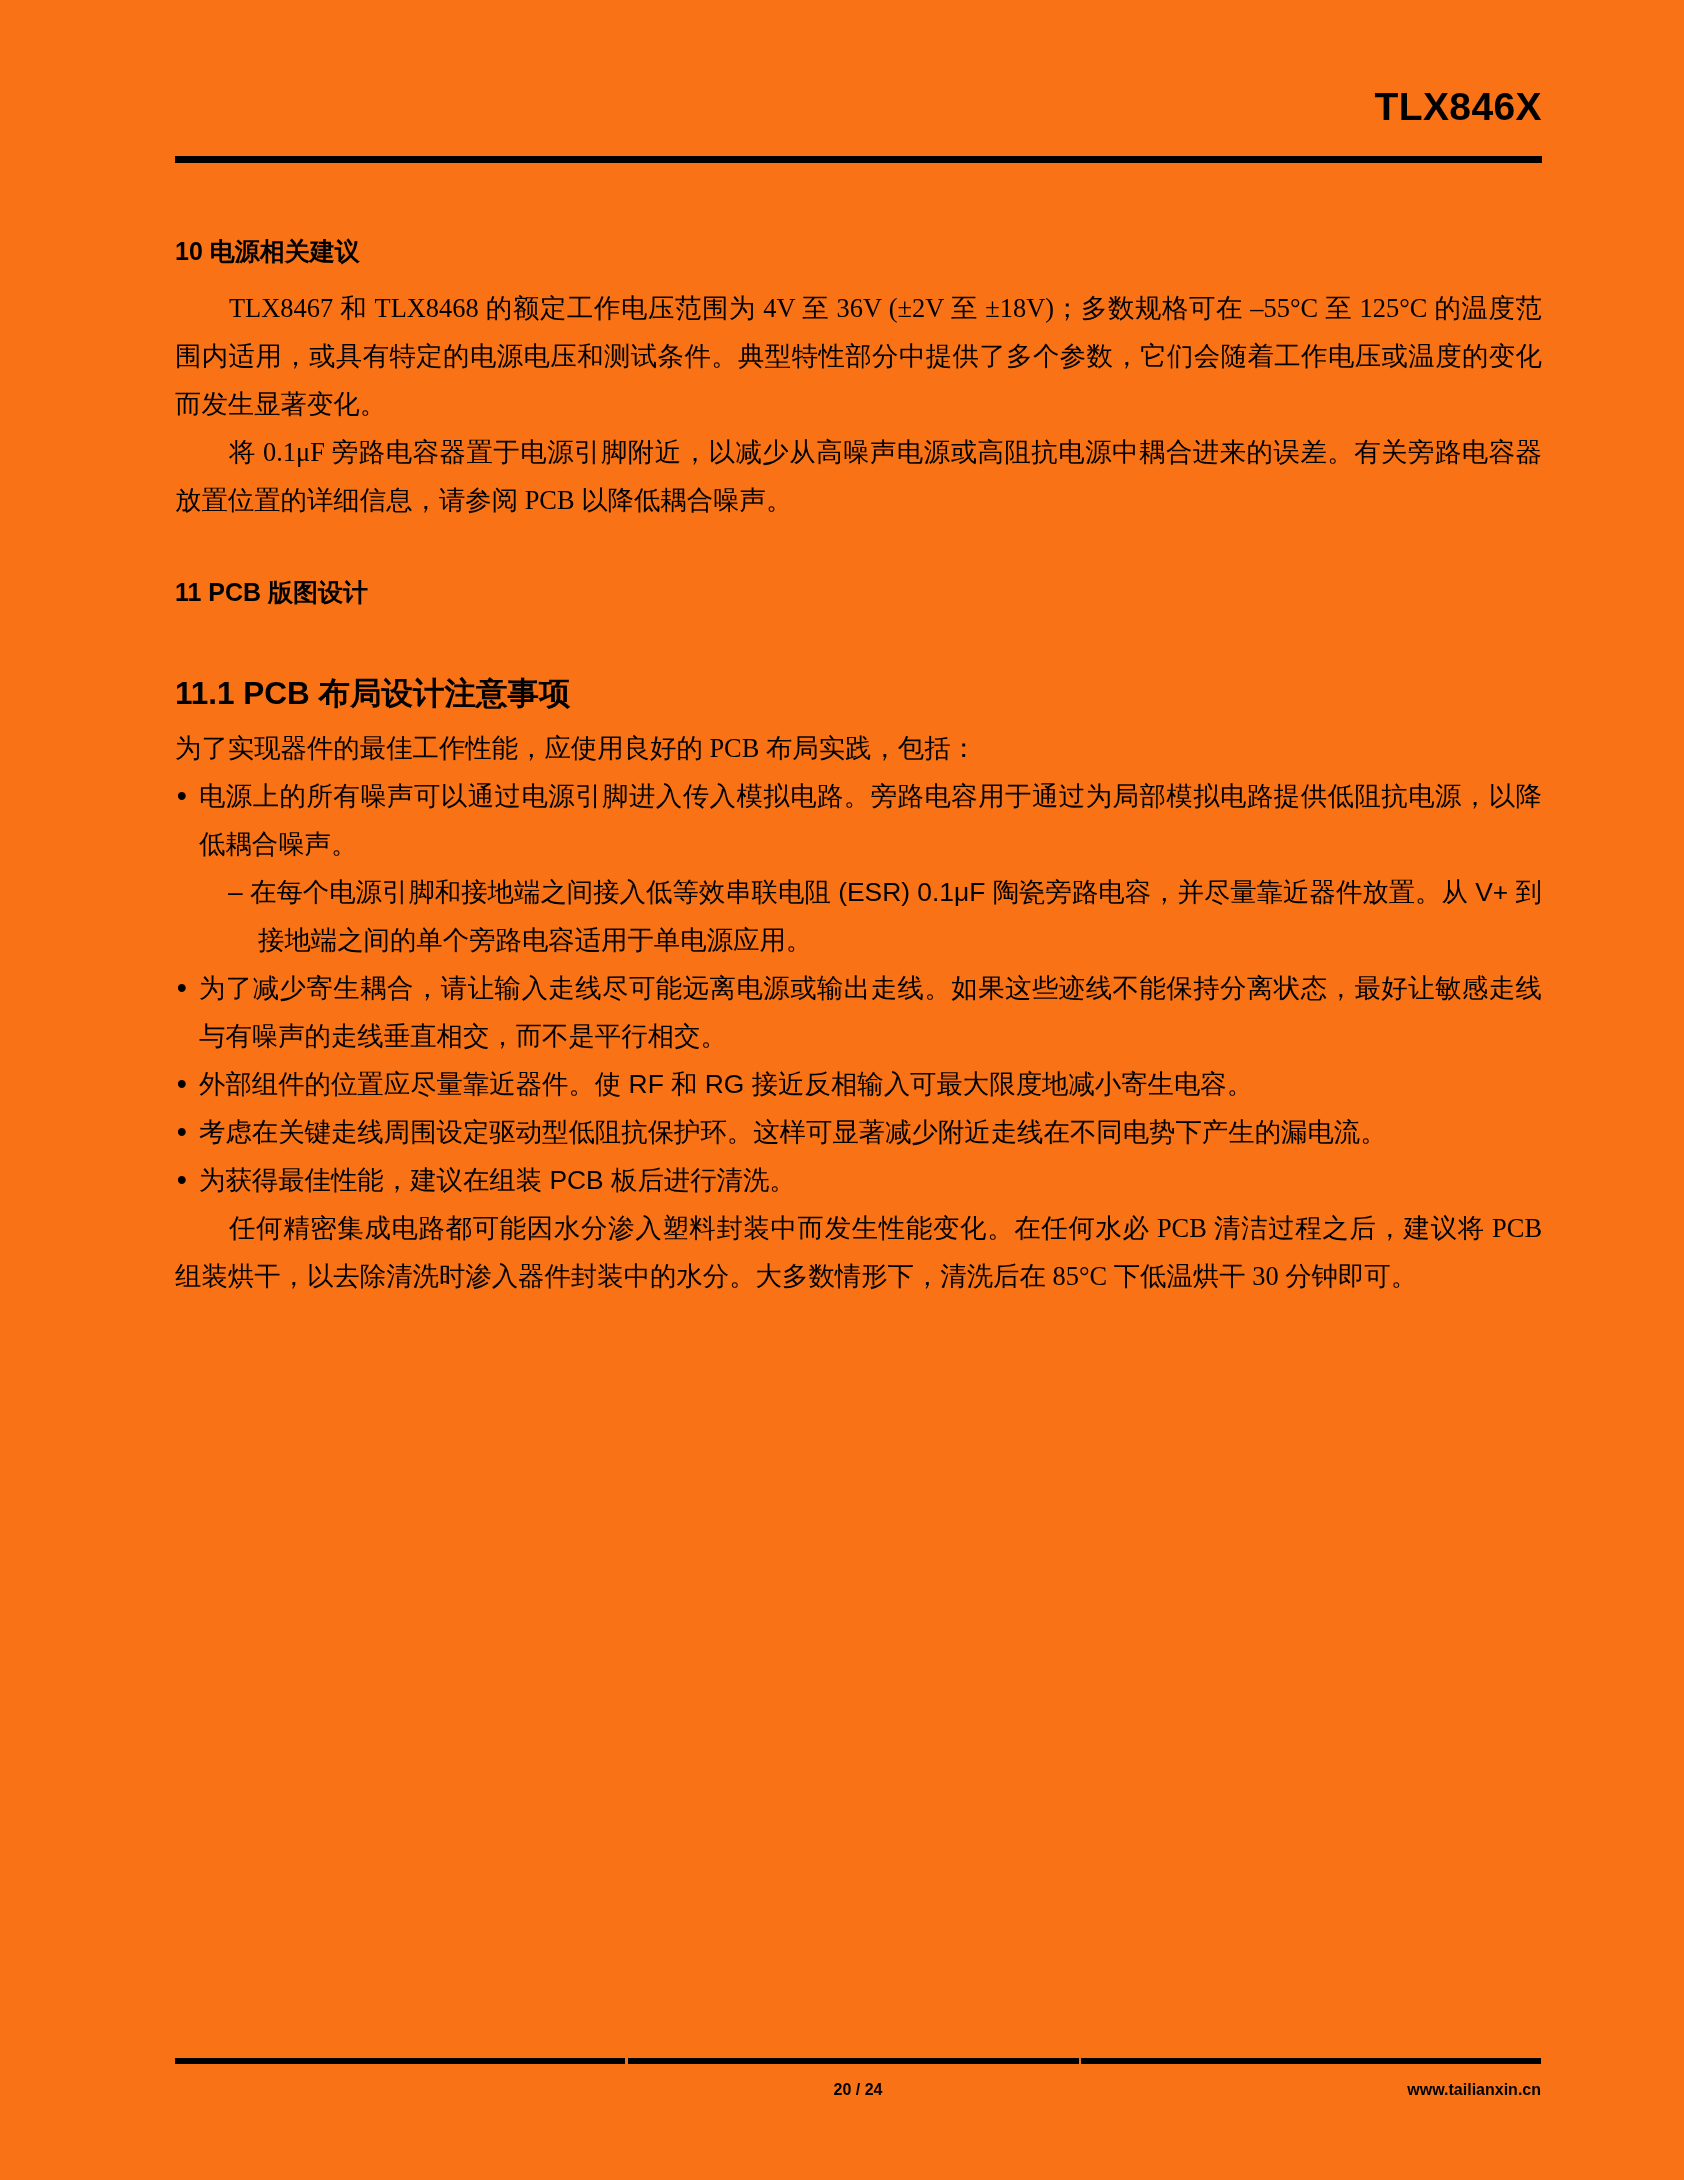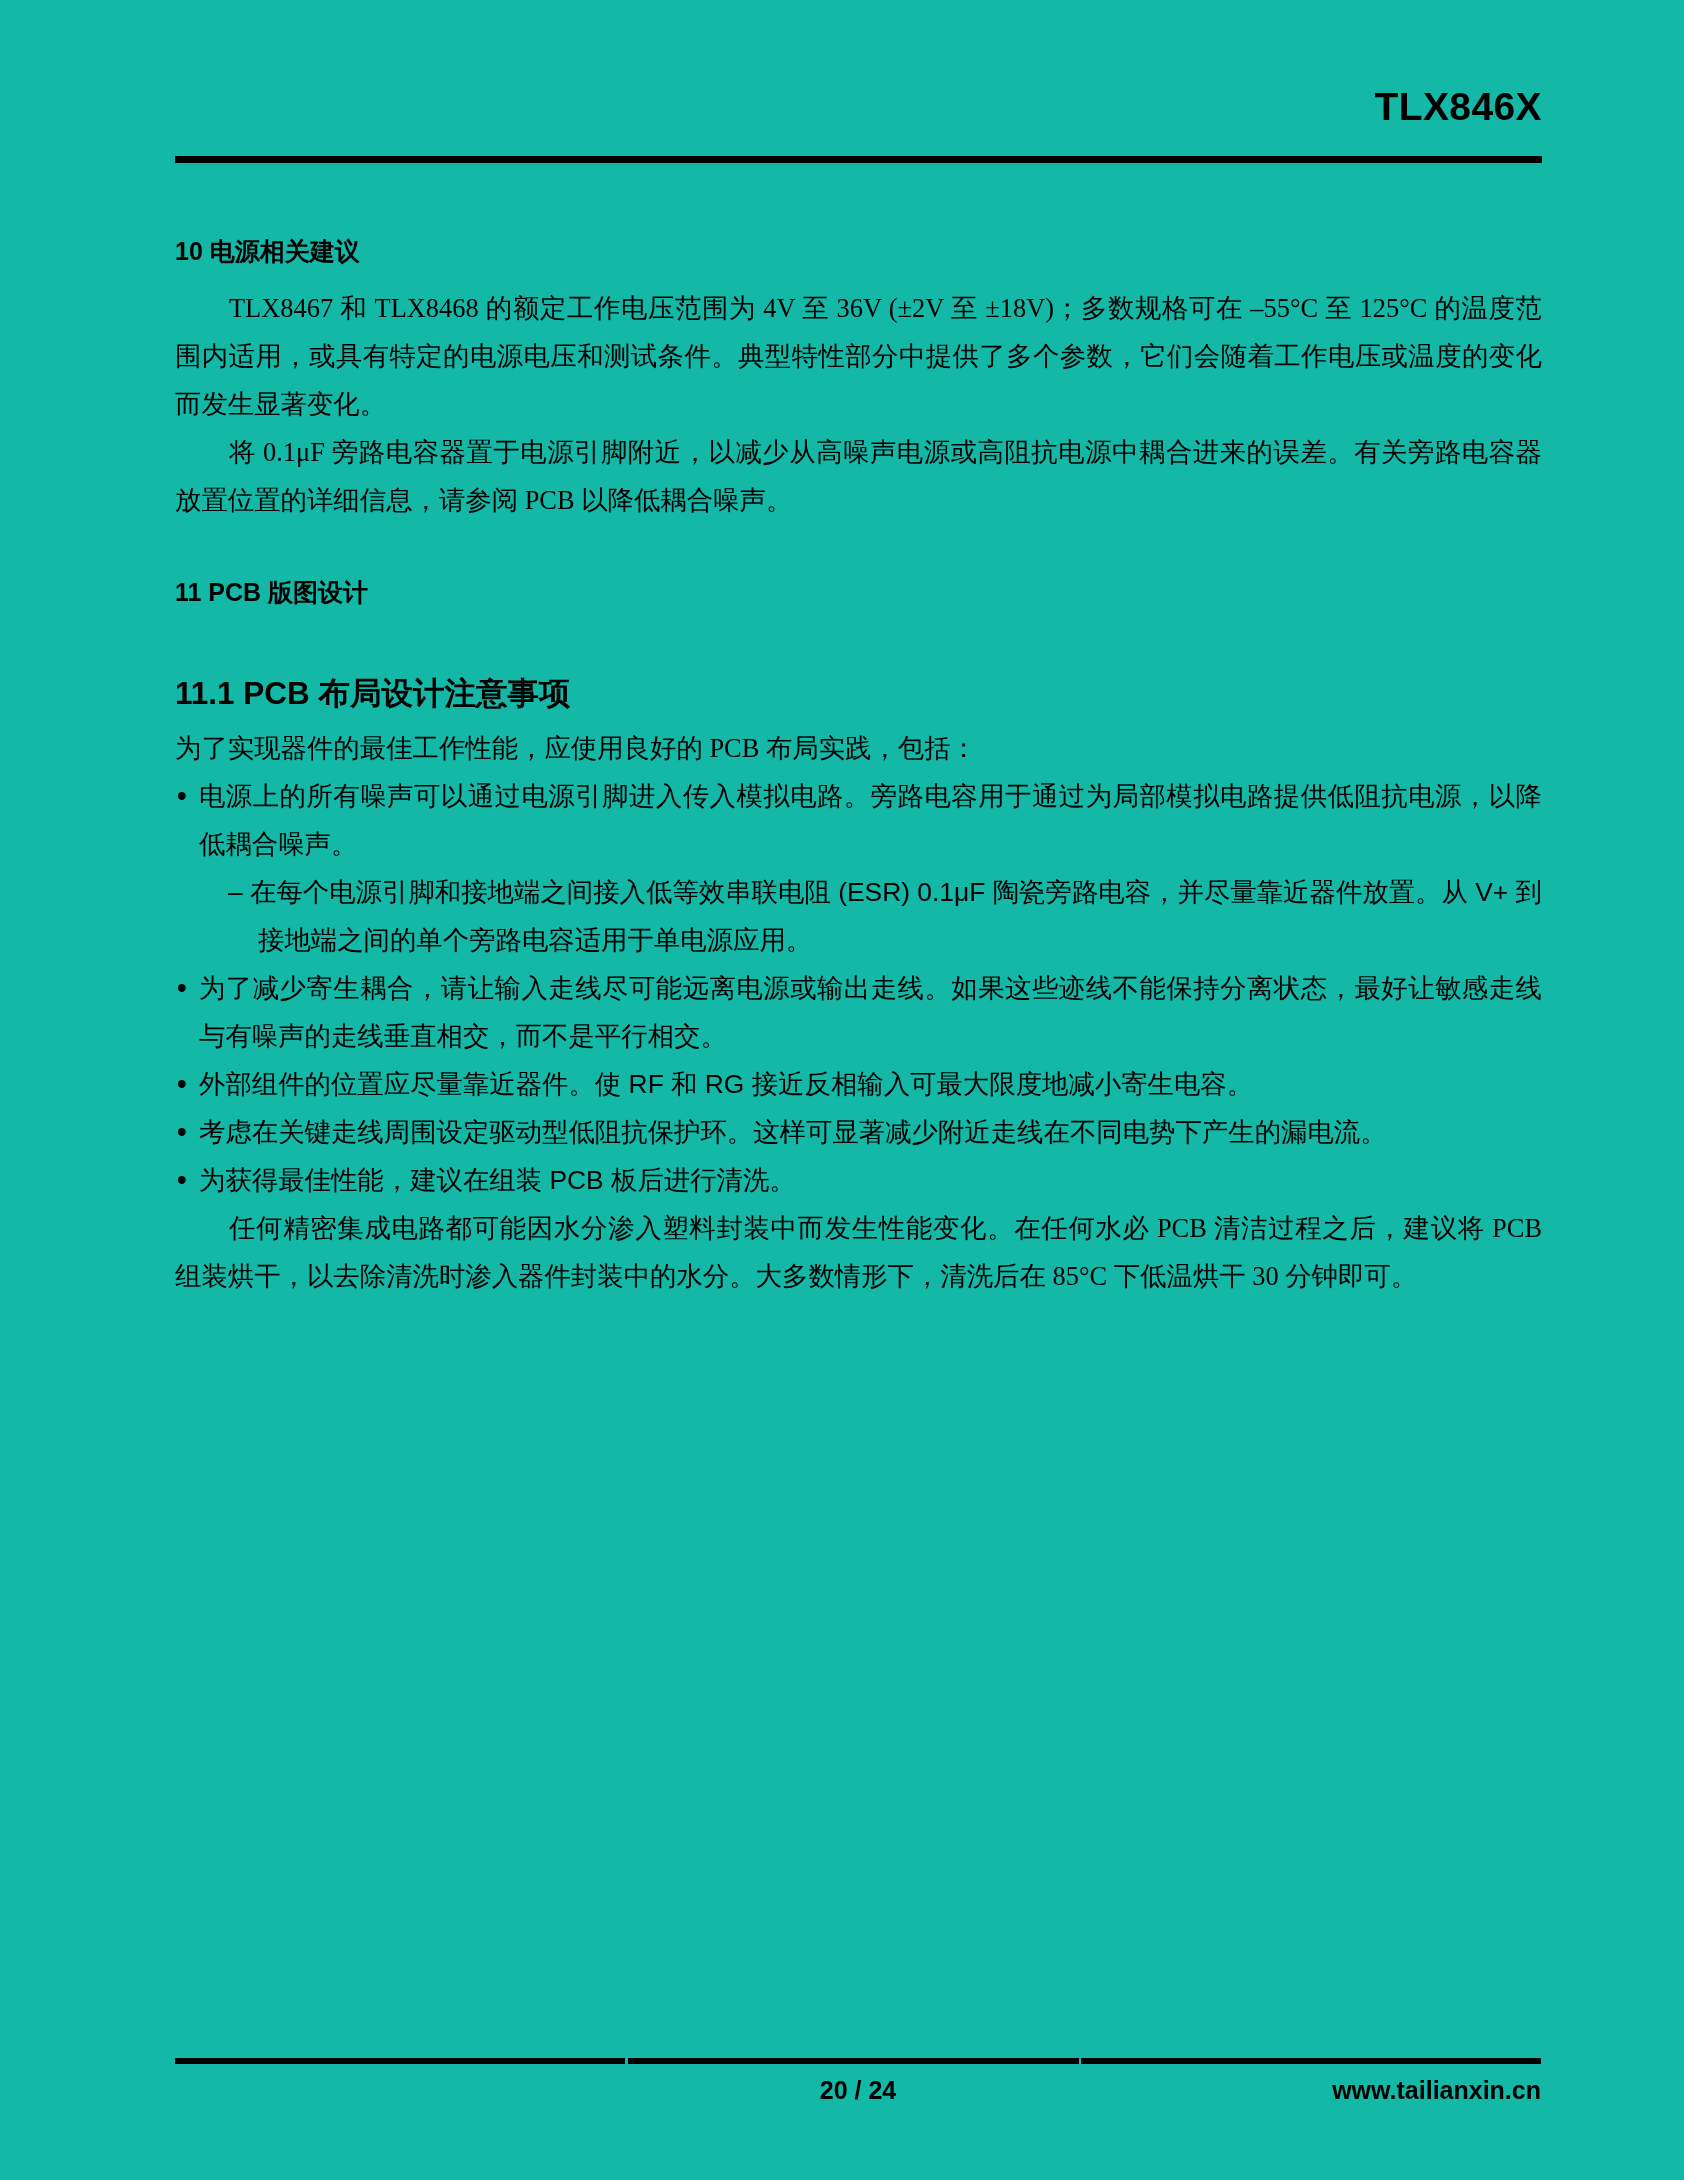--- a/index.html
+++ b/index.html
@@ -1,19 +1,19 @@
 <!DOCTYPE html>
 <html style="font-size:13.6px"><head>
 <meta charset="utf-8">
 <style>
   html,body { margin:0; padding:0; background:#ffffff; }
   .page {
     position:relative;
     width:1685px; height:2181px;
-    background:#14b8a6;
+    background:#f97316;
     color:#000000;
     font-family:"Liberation Sans", sans-serif;
     overflow:hidden;
   }
   .content {
     position:absolute;
     left:175px; top:0;
     width:1367px;
   }
   .brand {
@@ -82,21 +82,21 @@
     gap:2.6px;
   }
   .footer-rule .seg { background:#000000; height:6px; }
   .footer-rule .seg.a { width:450px; }
   .footer-rule .seg.b { width:451px; }
   .footer-rule .seg.c { flex:1; }
   .footer-row {
     position:absolute;
     left:175px; top:2073px;
     width:1366px; height:34px;
-    font-size:25px;
+    font-size:16px;
     line-height:34px;
     font-weight:700;
   }
   .page-num {
     position:absolute;
     left:0; right:0;
     text-align:center;
   }
   .site {
     position:absolute;

